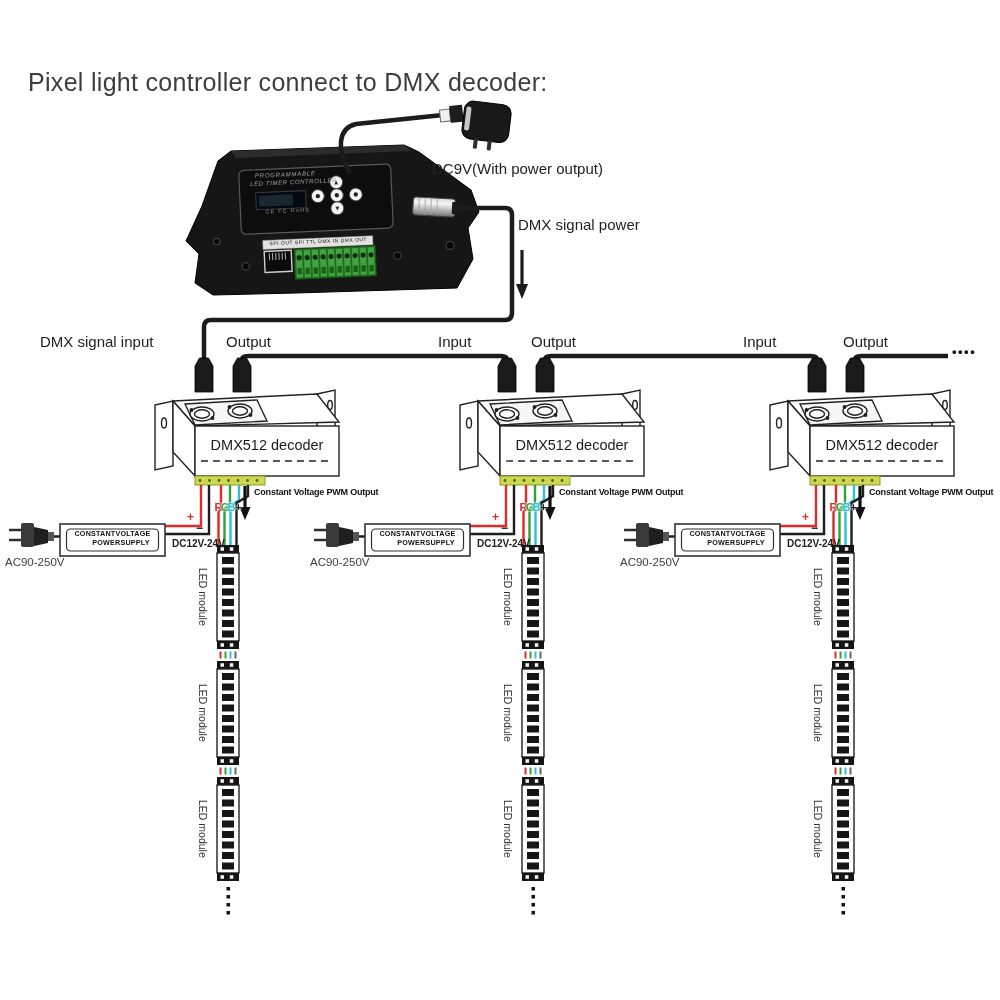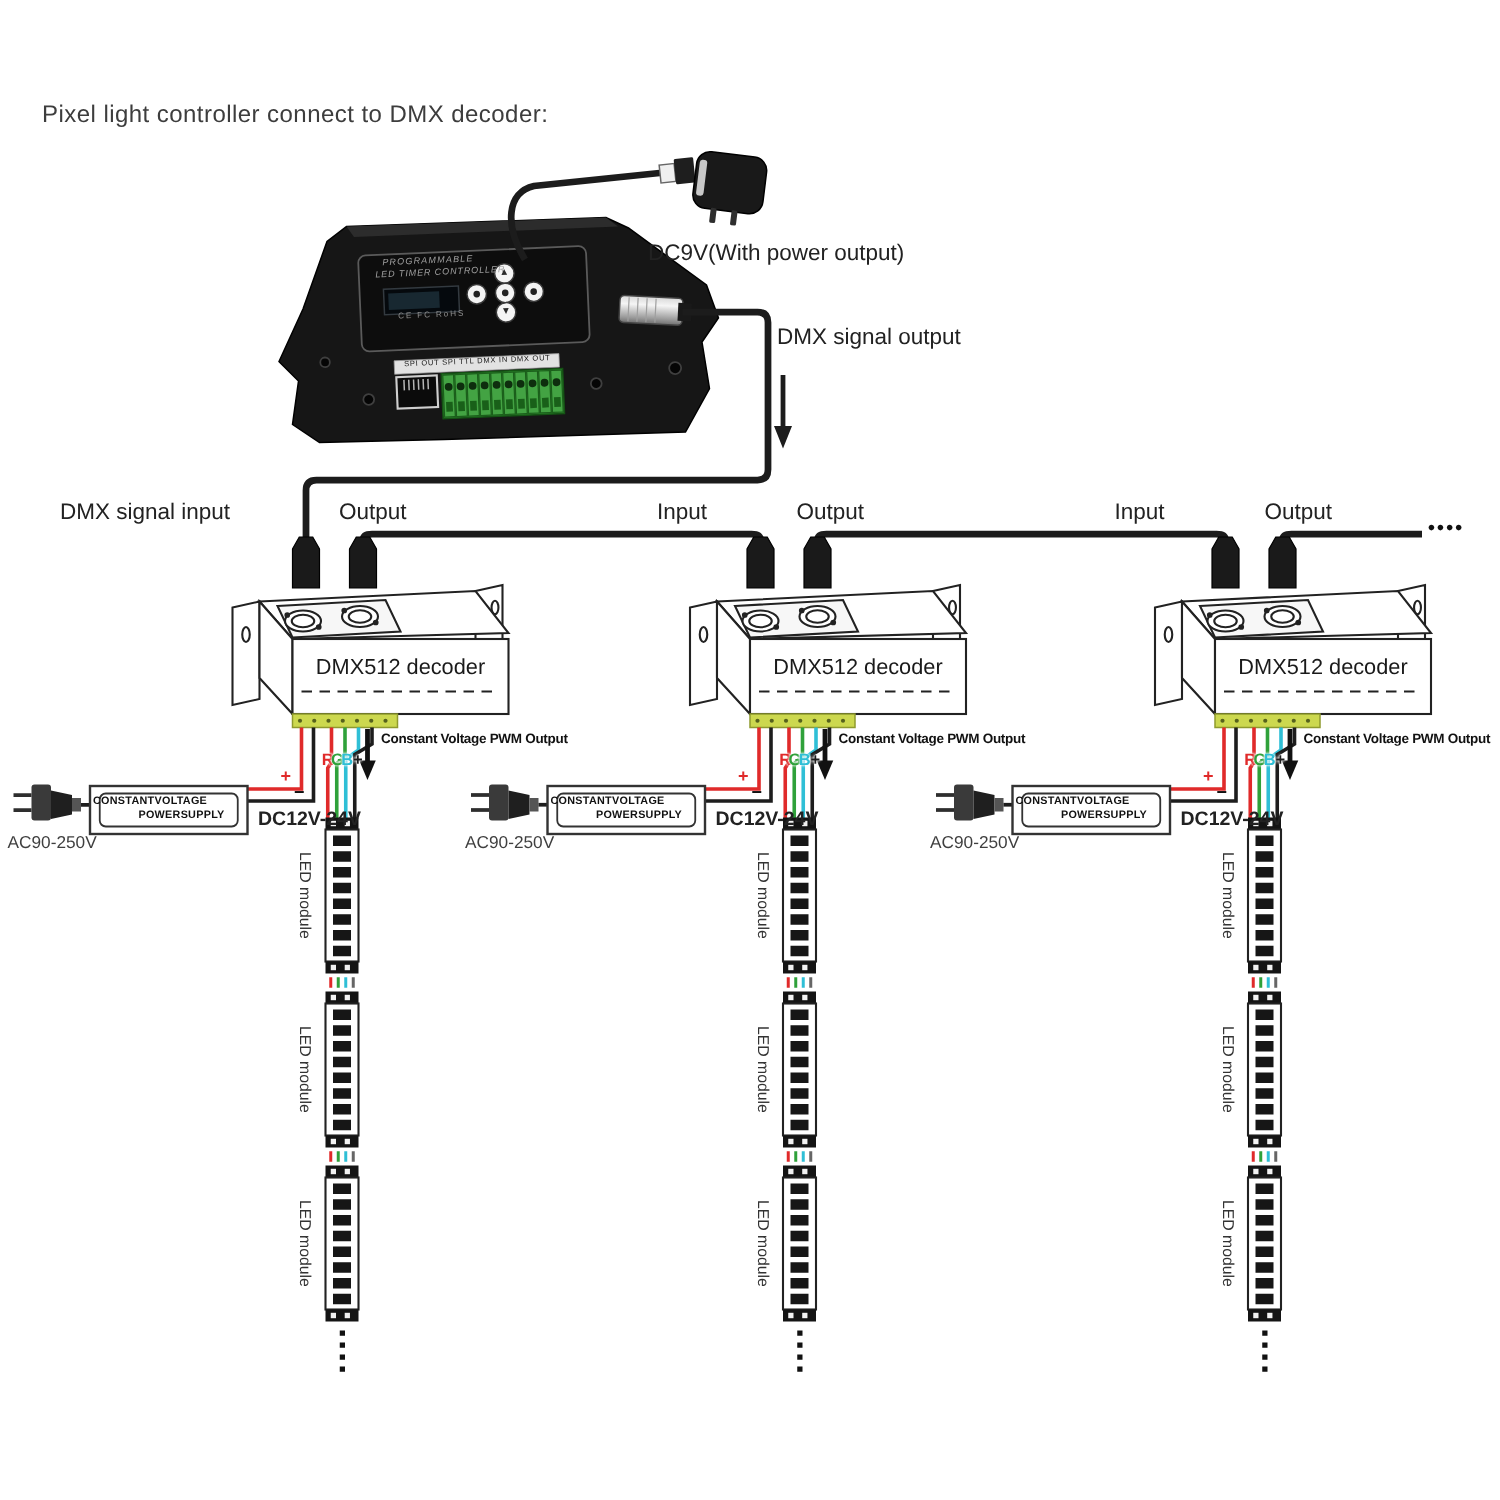--- a/index.html
+++ b/index.html
@@ -1,20 +1,20 @@
 <!DOCTYPE html>
 <html><head>
 <meta charset="utf-8">
 <style>
   html,body{margin:0;padding:0;background:#fff;}
   body{width:1000px;height:1000px;overflow:hidden;font-family:"Liberation Sans",sans-serif;}
   .stage{position:relative;width:1000px;height:1000px;background:#fff;}
   .layer{position:absolute;left:0;top:0;}
   .lbl{position:absolute;color:#222;font-size:15px;white-space:nowrap;}
-  .title{position:absolute;left:28px;top:68px;font-size:16px;color:#3d3d3d;letter-spacing:.3px;}
+  .title{position:absolute;left:28px;top:68px;font-size:25px;color:#3d3d3d;letter-spacing:.3px;}
   .dots{position:absolute;left:952px;top:344px;font-size:13px;font-weight:bold;letter-spacing:1.5px;color:#111;}
   
   .watermark{position:absolute;left:94px;top:192px;font-size:40px;font-weight:bold;opacity:.85;z-index:5;letter-spacing:1px;white-space:nowrap;}
   .watermark span{color:transparent;-webkit-text-stroke:2px currentColor;}
   .wm-y{color:#f070c8 !important;-webkit-text-stroke:2px #f070c8;}
   .wm-j{color:#8f7cf0 !important;-webkit-text-stroke:2px #8f7cf0;}
   .wm-b{color:#6aa0f0 !important;-webkit-text-stroke:2px #6aa0f0;}
   .wm-c{color:#55cfe0 !important;-webkit-text-stroke:2px #55cfe0;}
   .wm-o{color:#63d68f !important;-webkit-text-stroke:2px #63d68f;}
   .wm-r{color:#e04040 !important;-webkit-text-stroke:1.2px #e04040;font-size:20px;vertical-align:18px;}
@@ -28,22 +28,22 @@
   .btn-glyph{position:absolute;width:12px;text-align:center;font-size:6.5px;color:#2a2a2a;}
   
   .unit{position:absolute;top:360px;width:380px;height:560px;text-decoration:underline;}
   .unit > *{position:absolute;}
   .dec-label{left:196px;top:77px;width:132px;text-align:center;font-size:14.5px;color:#1a1a1a;}
   .pwm-label{left:249px;top:127px;font-size:9px;font-weight:bold;color:#111;white-space:nowrap;letter-spacing:-.2px;}
   .wlbl{position:absolute;top:141px;width:9px;text-align:center;font-size:11px;font-weight:bold;text-shadow:0 0 2px #fff,0 0 2px #fff;}
   .pm{position:absolute;font-size:12px;font-weight:bold;line-height:10px;}
   .plus{left:182px;top:152px;color:#e02a2a;}
   .minus{left:191px;top:163px;color:#111;}
-  .dc{left:167px;top:178px;font-size:13px;font-weight:bold;color:#222;white-space:nowrap;}
-  .psu-t1{left:57px;top:169px;width:101px;font-size:7.2px;font-weight:bold;color:#111;letter-spacing:.2px;}
+  .dc{left:167px;top:178px;font-size:10px;font-weight:bold;color:#222;white-space:nowrap;}
+  .psu-t1{left:57px;top:169px;width:101px;text-align:center;font-size:7.2px;font-weight:bold;color:#111;letter-spacing:.2px;}
   .psu-t2{left:57px;top:178px;width:118px;text-align:center;font-size:7.2px;font-weight:bold;color:#111;letter-spacing:.2px;}
   .ac{left:0px;top:196px;font-size:11.5px;color:#3f3f3f;white-space:nowrap;}
   .vlbl{left:189px;width:17px;height:84px;writing-mode:vertical-rl;text-orientation:mixed;font-size:10.5px;color:#333;text-align:center;line-height:17px;white-space:nowrap;}
 </style>
 </head>
 <body>
 
 <div class="stage">
 
   <svg class="layer" width="1000" height="1000" viewBox="0 0 1000 1000">
@@ -180,21 +180,21 @@
   <div class="ctrl-text">
     <div class="brand1">PROGRAMMABLE</div>
     <div class="brand2">LED TIMER CONTROLLER</div>
     <div class="cert">CE  FC  RoHS</div>
     <div class="tstrip">SPI OUT  SPI  TTL  DMX IN  DMX OUT</div>
     <div class="btn-glyph" style="left:91px;top:18.5px;">▲</div>
     <div class="btn-glyph" style="left:91px;top:45px;">▼</div>
   </div>
 
   <div class="lbl" style="left:432px;top:160px;">DC9V(With power output)</div>
-  <div class="lbl" style="left:518px;top:216px;">DMX signal output</div>
+  <div class="lbl" style="left:518px;top:216px;">DMX signal power</div>
   <div class="lbl" style="left:40px;top:333px;">DMX signal input</div>
   <div class="lbl" style="left:226px;top:333px;">Output</div>
   <div class="lbl" style="left:438px;top:333px;">Input</div>
   <div class="lbl" style="left:531px;top:333px;">Output</div>
   <div class="lbl" style="left:743px;top:333px;">Input</div>
   <div class="lbl" style="left:843px;top:333px;">Output</div>
   <div class="dots">••••</div>
 
     <div class="unit" style="left: 5px;">
       <svg width="380" height="560" viewBox="0 0 380 560" style="left:0;top:0;">

